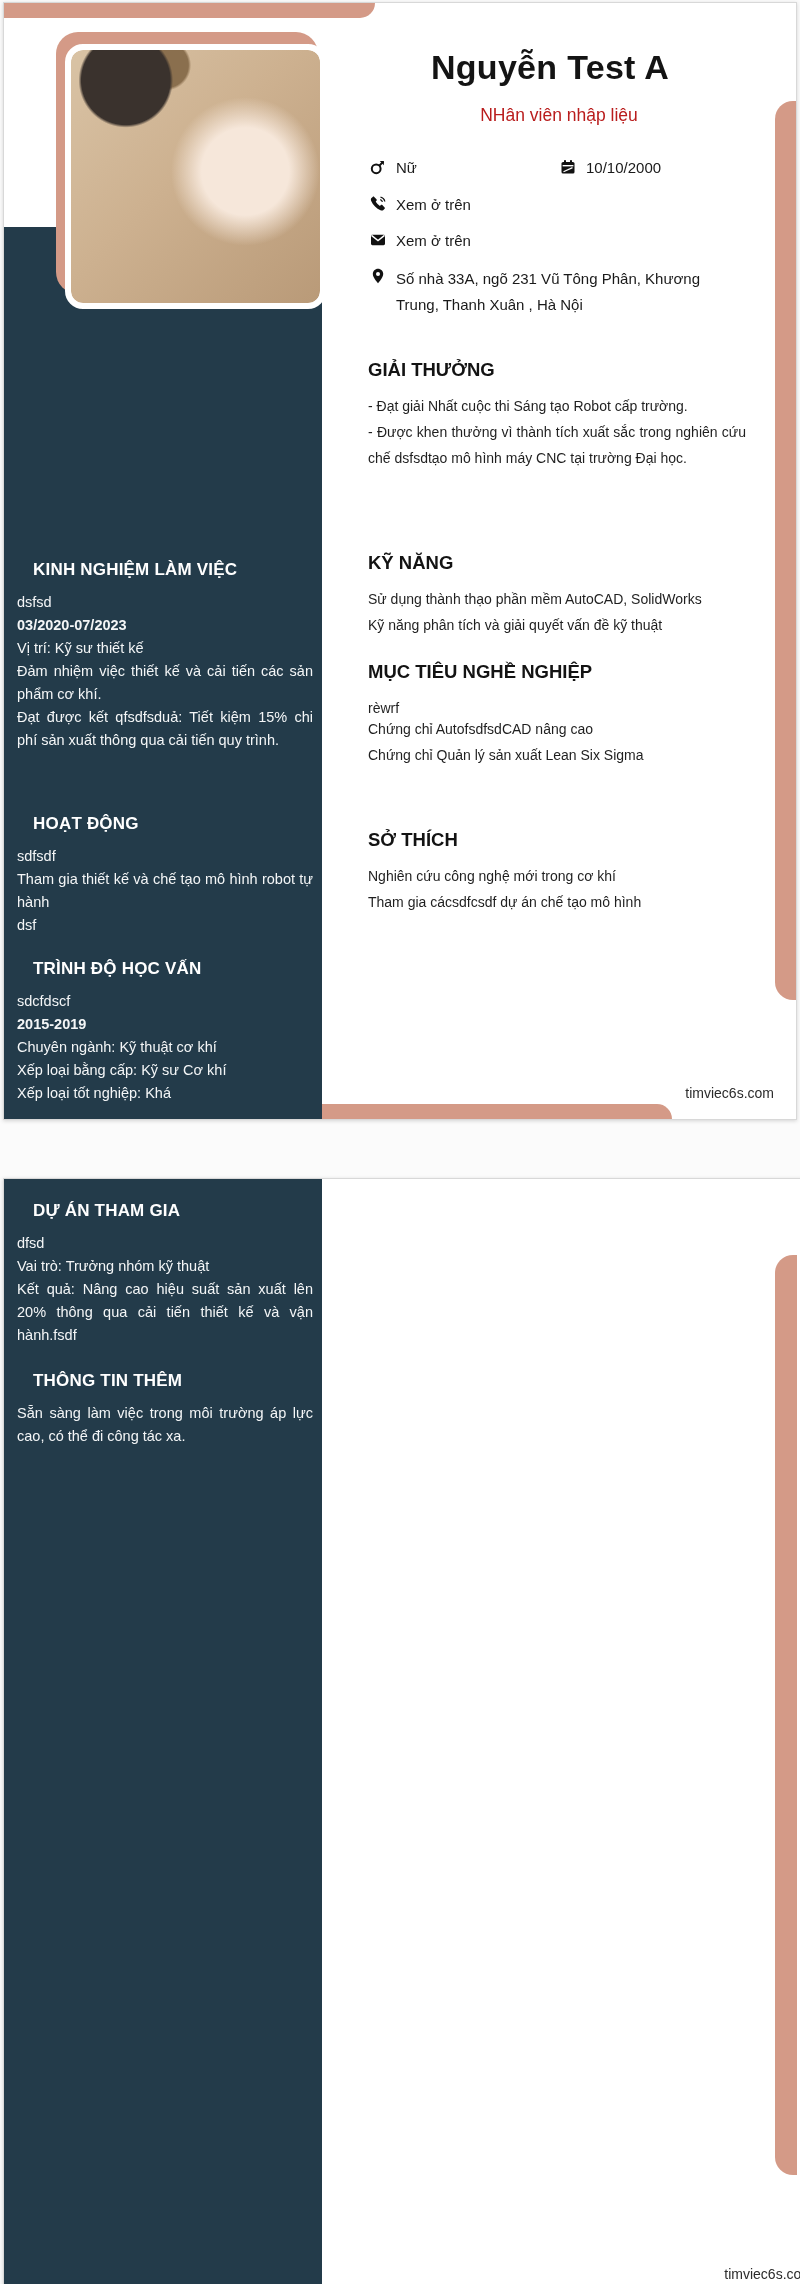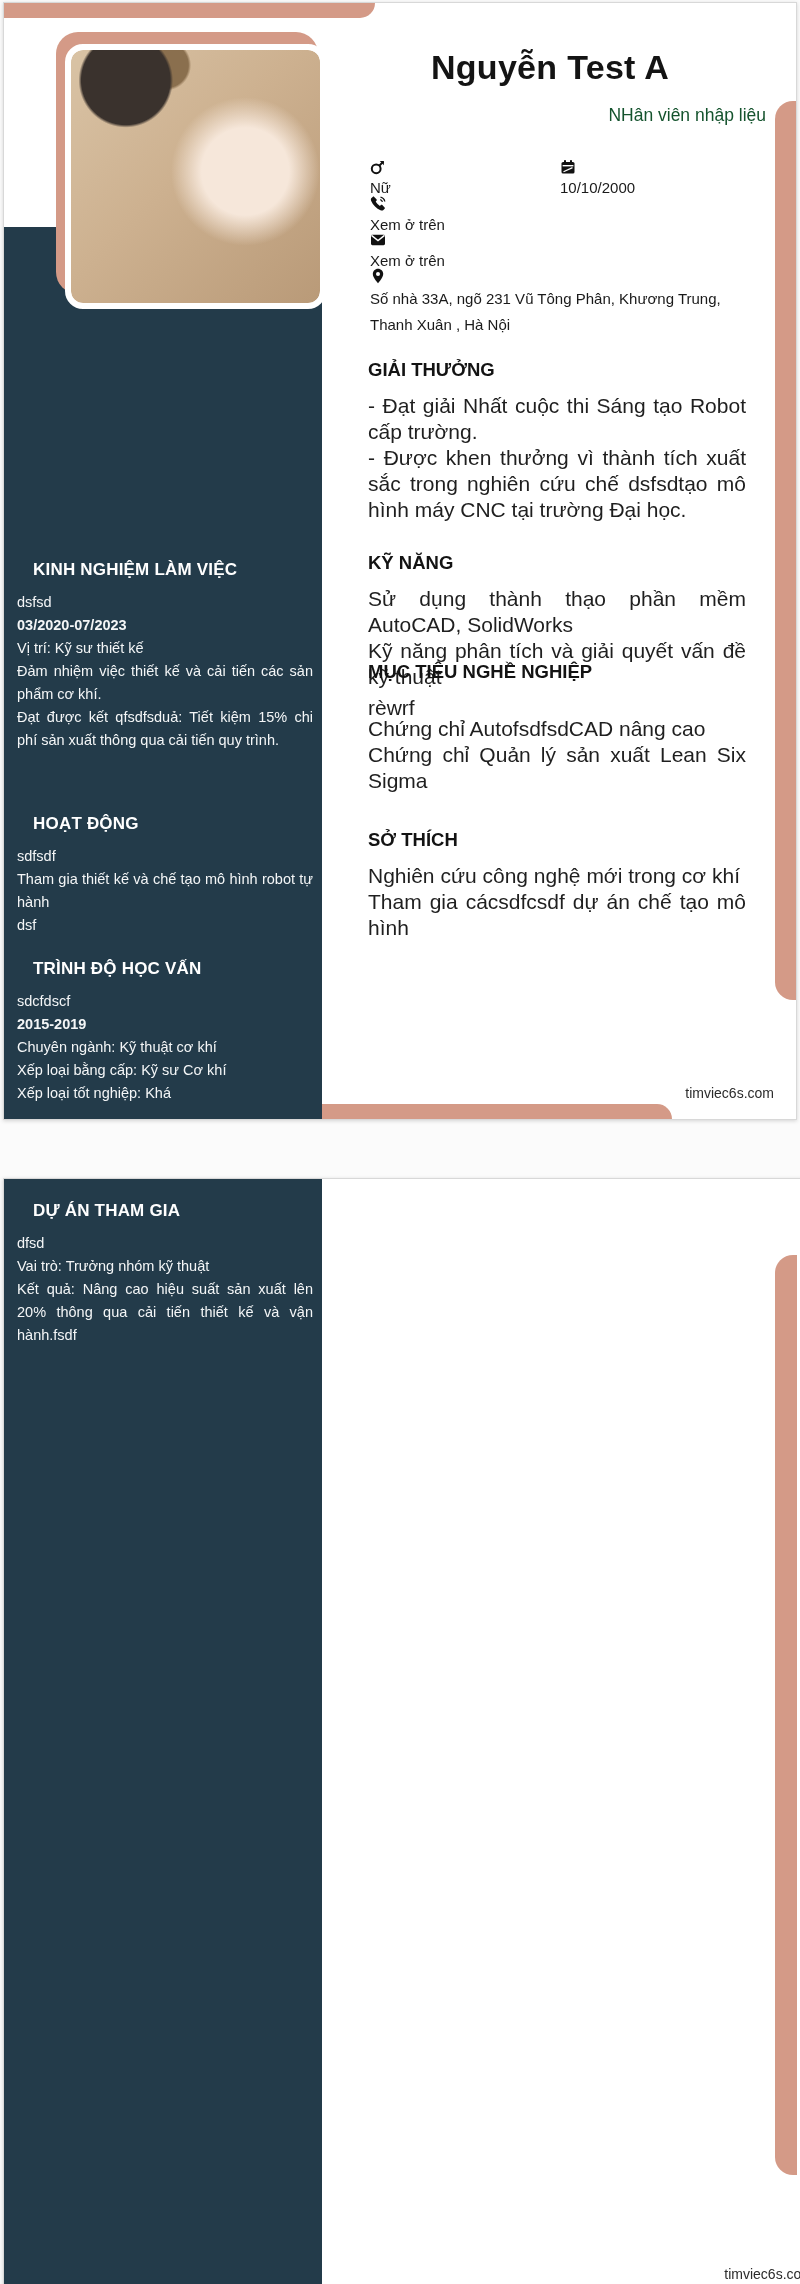--- a/index.html
+++ b/index.html
@@ -51,32 +51,32 @@
       radial-gradient(circle at 70% 48%, #f6e7da 0 20%, rgba(246,231,218,0) 34%),
       radial-gradient(circle at 64% 40%, #6b5138 0 4%, rgba(0,0,0,0) 5%),
       linear-gradient(135deg,#d9c3a5 0%,#cdb190 45%,#b99a78 100%);
   }
 
   .name{
     position:absolute;left:330px;top:45px;width:432px;text-align:center;
     font-size:34px;font-weight:bold;color:#141414;letter-spacing:.3px;
   }
   .subtitle{
-    position:absolute;left:330px;top:102px;width:432px;text-align:right;
-    font-size:17.5px;color:#14532d;
-  }
-
-  .ci{position:absolute;display:flex;gap:2px;align-items:flex-start;color:#1a1a1a;font-size:15px;line-height:21px;flex-direction:column;}
+    position:absolute;left:339px;top:102px;width:432px;text-align:center;
+    font-size:17.5px;color:#b91c1c;
+  }
+
+  .ci{position:absolute;display:flex;gap:10px;align-items:flex-start;color:#1a1a1a;font-size:15px;line-height:21px;}
   .ci .ic{flex:0 0 16px;width:16px;height:16px;margin-top:2px;}
   .ci.addr{width:356px;line-height:26px;}
   .ic svg{display:block;width:16px;height:16px;}
 
   .main-sec{position:absolute;left:364px;width:378px;color:#1f1f1f;}
   .main-sec h2{margin:16px 0 12px 0;font-size:18.5px;line-height:22px;font-weight:bold;color:#131313;}
-  .main-sec p{margin:0;font-size:21px;line-height:26px;text-align:justify;}
+  .main-sec p{margin:0;font-size:14px;line-height:26px;text-align:justify;}
 
   .footer{
     position:absolute;right:22px;font-size:14px;color:#2b2b2b;
   }
   #page1 .footer{top:1082px;}
   #page2 .footer{top:1087px;}
 </style>
 </head>
 <body>
 
@@ -205,17 +205,21 @@
 
   <div class="rightbar accent"></div>
 
   <div class="sidebar">
     <section class="sb-sec" style="top:21px">
       <h2>DỰ ÁN THAM GIA</h2>
       <p>dfsd</p>
       <p>Vai trò: Trưởng nhóm kỹ thuật</p>
       <p>Kết quả: Nâng cao hiệu suất sản xuất lên 20% thông qua cải tiến thiết kế và vận hành.fsdf</p>
     </section>
+    <section class="sb-sec" style="top:191px">
+      <h2>THÔNG TIN THÊM</h2>
+      <p>Sẵn sàng làm việc trong môi trường áp lực cao, có thể đi công tác xa.</p>
+    </section>
   </div>
 
   <div class="footer">timviec6s.com</div>
   <div class="bottombar accent"></div>
 </div>
 
 </body></html>

